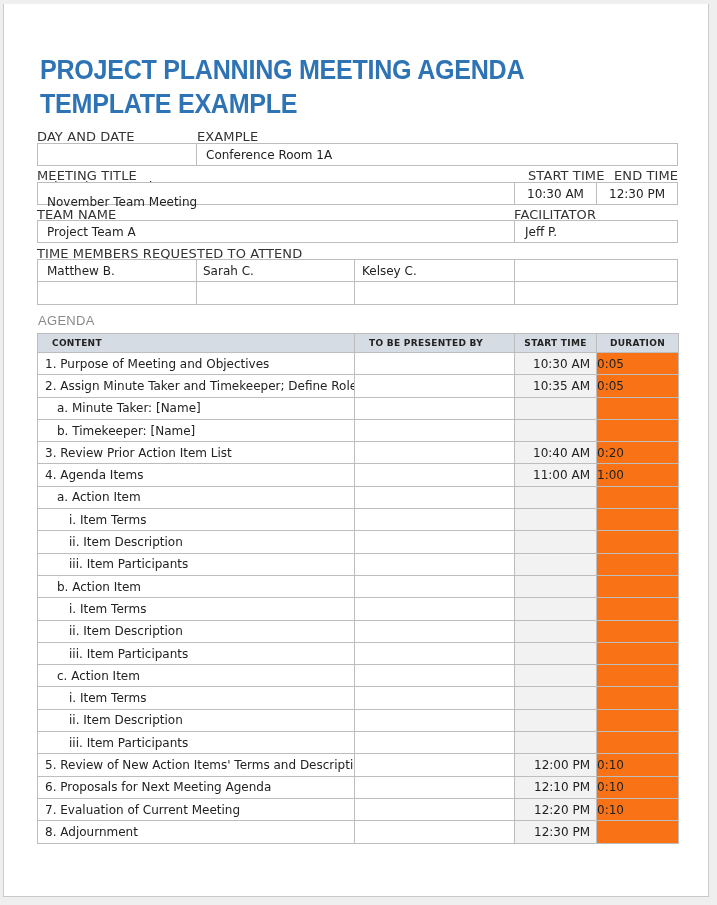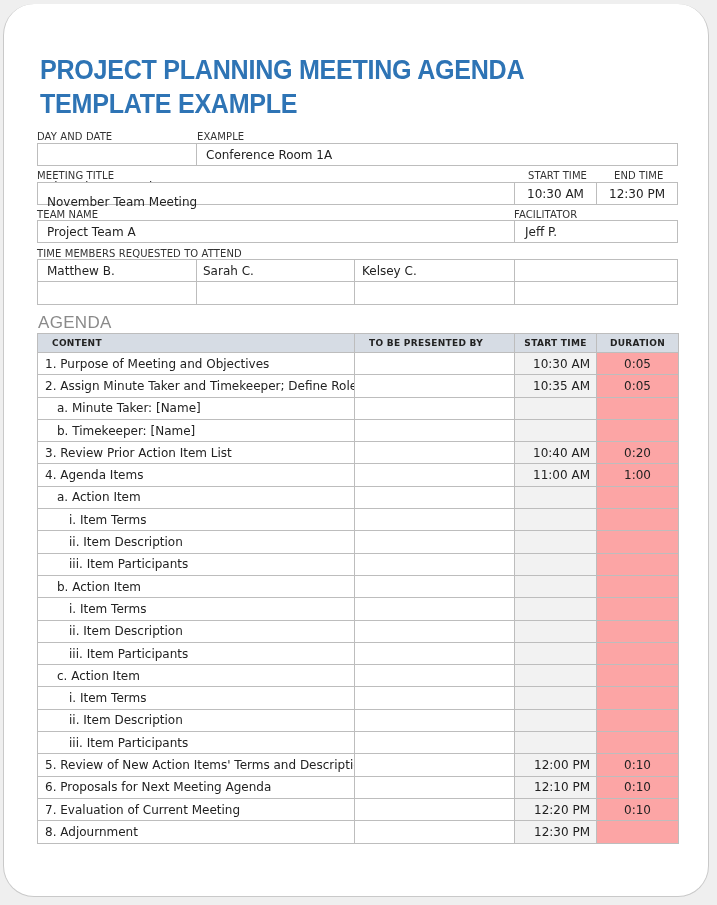--- a/index.html
+++ b/index.html
@@ -12,39 +12,38 @@
     color: #222;
   }
   .paper {
     position: absolute;
     left: 3px; top: 4px;
     width: 704px; height: 892px;
     background: #ffffff;
     border-left: 1px solid #c9c9c9;
     border-right: 1px solid #c9c9c9;
     border-bottom: 1px solid #c9c9c9;
-    border-radius: 31px;
   }
   .title {
     position: absolute;
     left: 36px; top: 49px;
     margin: 0;
     font-family: "Liberation Sans", sans-serif;
     font-weight: bold;
     font-size: 27px;
     line-height: 34px;
     color: #2e74b5;
     letter-spacing: -0.3px;
     transform: scaleX(0.93);
     transform-origin: left top;
     white-space: nowrap;
   }
   .lbl {
     position: absolute;
-    font-size: 10px;
+    font-size: 13px;
     line-height: 10px;
     color: #333;
     letter-spacing: 0.1px;
     white-space: nowrap;
     text-align: center;
   }
   .box {
     position: absolute;
     box-sizing: border-box;
     border: 1px solid #bdbdbd;
@@ -58,21 +57,21 @@
     white-space: nowrap;
     display: flex;
     align-items: center;
   }
   .vline { position: absolute; width: 1px; background: #bdbdbd; }
   .hline { position: absolute; height: 1px; background: #bdbdbd; }
 
   .agenda-title {
     position: absolute;
     left: 37px; top: 313px;
-    font-size: 17px;
+    font-size: 13px;
     color: #8a8a8a;
     letter-spacing: 0.3px;
     font-family: "Liberation Sans", sans-serif;
   }
   table.agenda {
     position: absolute;
     left: 36px; top: 333px;
     width: 641px;
     border-collapse: collapse;
     table-layout: fixed;
@@ -92,21 +91,21 @@
     color: #222;
     letter-spacing: 0.3px;
   }
   table.agenda th.c-content, table.agenda th.c-pres { text-align: left; padding-left: 14px; }
   table.agenda th.c-start, table.agenda th.c-dur { text-align: center; }
   table.agenda td { height: 21.3px; }
   table.agenda td.c-content { padding-left: 7px; color: #222; }
   table.agenda td.c-content.lvl1 { padding-left: 19px; }
   table.agenda td.c-content.lvl2 { padding-left: 31px; }
   table.agenda td.c-start { background: #f2f2f2; text-align: right; padding-right: 6px; }
-  table.agenda td.c-dur { background: #fca5a5; text-align: center; }
+  table.agenda td.c-dur { background: #f97316; }
 </style>
 </head>
 <body>
 
 <div class="paper">
 
   <h1 class="title">
     <span>PROJECT PLANNING MEETING AGENDA</span><br>
     <span>TEMPLATE EXAMPLE</span>
   </h1>

